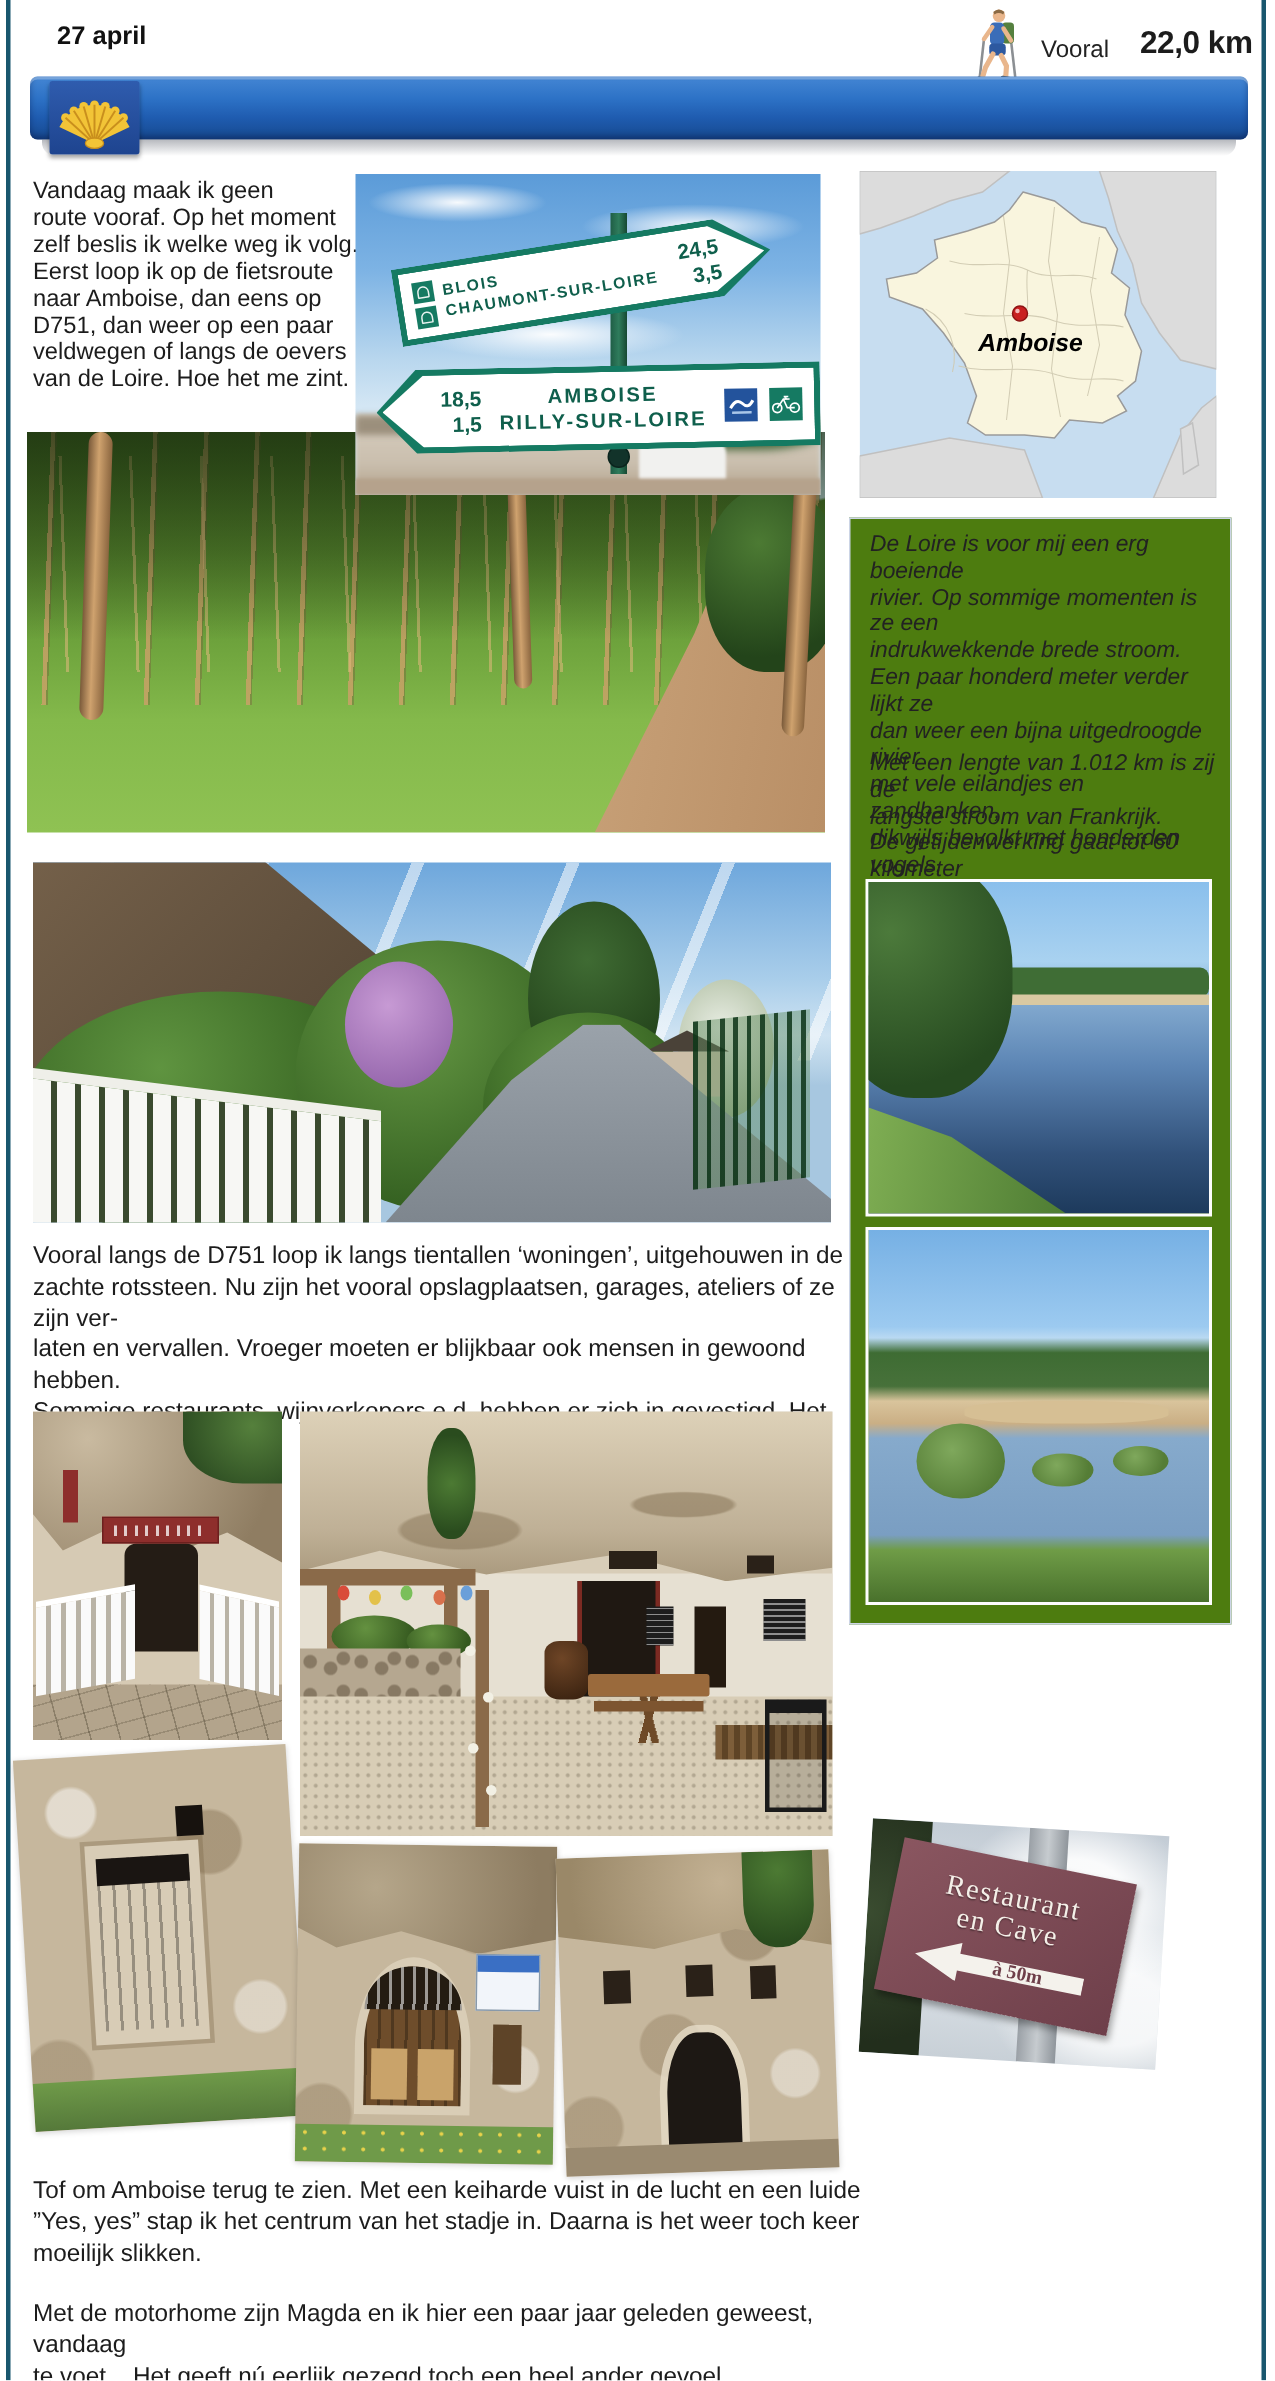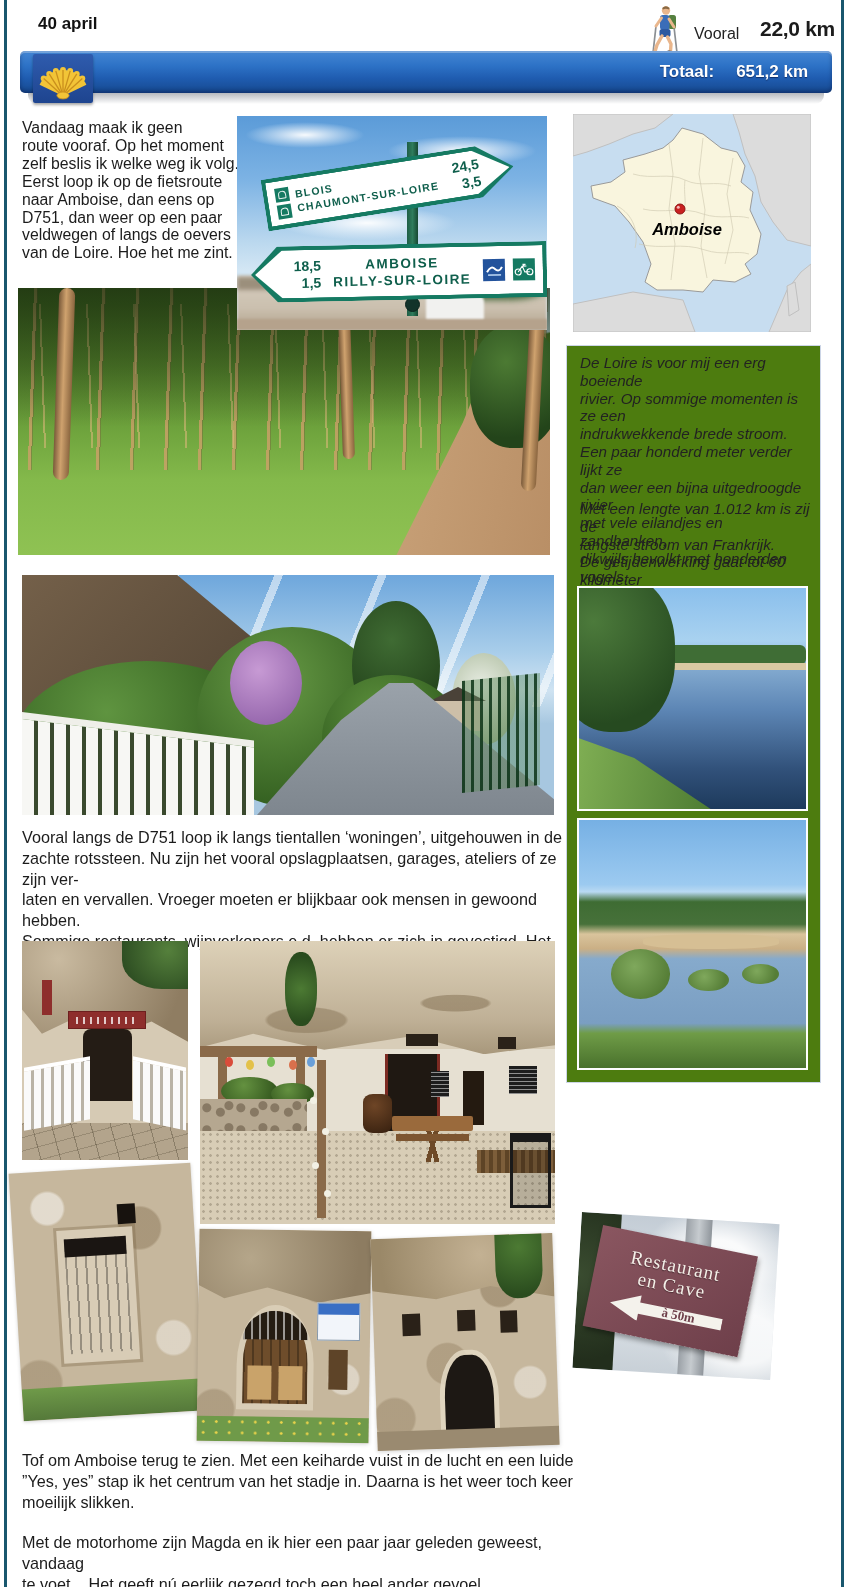--- a/index.html
+++ b/index.html
@@ -255,44 +255,40 @@
      display:flex;align-items:center;justify-content:center;}
   .rs-arrow span{margin-left:22%;color:#6e3f4a;font-family:"Liberation Serif",serif;font-size:13px;font-weight:bold;}
 </style>
 </head>
 <body>
 
 <div class="page">
   <div class="edge l"></div>
   <div class="edge r"></div>
 
-  <div class="date">40 april</div>
+  <div class="date">27 april</div>
   <svg class="hiker" viewBox="0 0 36 52">
     <path d="M8 22 L5 49" stroke="#8b8f93" stroke-width="1.7" fill="none"></path>
     <path d="M26 23 L29 49" stroke="#8b8f93" stroke-width="1.7" fill="none"></path>
     <rect x="20" y="11" width="8" height="14" rx="2.5" fill="#55803f"></rect>
     <circle cx="18" cy="6.5" r="4.2" fill="#e9b68c"></circle>
     <path d="M14.2 4 q3.6 -3.4 7.4 0 l-0.8 1.6 q-3 -1.8 -5.8 0 Z" fill="#8a6a44"></path>
     <rect x="12" y="11" width="9.5" height="15" rx="3" fill="#3a6db8"></rect>
     <path d="M13.5 14 L8 22" stroke="#e9b68c" stroke-width="3" fill="none" stroke-linecap="round"></path>
     <path d="M21 15 L26 23" stroke="#e9b68c" stroke-width="3" fill="none" stroke-linecap="round"></path>
     <rect x="11.5" y="25" width="11" height="8" rx="2.5" fill="#2d59a0"></rect>
     <path d="M14 32 L9 41 L7 47.5" stroke="#e9b68c" stroke-width="3.4" fill="none" stroke-linecap="round"></path>
     <path d="M19.5 33 L23 40 L22.5 47" stroke="#e9b68c" stroke-width="3.4" fill="none" stroke-linecap="round"></path>
     <path d="M4.5 48.5 l5.5 1.2" stroke="#3c3c3c" stroke-width="3" stroke-linecap="round"></path>
     <path d="M20.5 48 l5 0.8" stroke="#3c3c3c" stroke-width="3" stroke-linecap="round"></path>
   </svg>
   <div class="trip-label">Vooral</div>
   <div class="trip-dist">22,0 km</div>
 
   <div class="banner">
-    <div class="banner-total">
-      <span>Totaal:</span>
-      <span>651,2 km</span>
-    </div>
   </div>
   <div class="shell">
     <svg width="52" height="44" viewBox="0 0 60 49">
       <path d="M30 44 L3 31 A30 30 0 0 1 57 31 Z" fill="#f2c437"></path>
       <circle cx="7.7" cy="23.9" r="3.4" fill="#f2c437"></circle>
         <circle cx="14.1" cy="18.6" r="3.4" fill="#f2c437"></circle>
       <circle cx="21.7" cy="15.2" r="3.4" fill="#f2c437"></circle>
         <circle cx="30" cy="14" r="3.4" fill="#f2c437"></circle>
       <circle cx="38.3" cy="15.2" r="3.4" fill="#f2c437"></circle>
         <circle cx="45.9" cy="18.6" r="3.4" fill="#f2c437"></circle>

